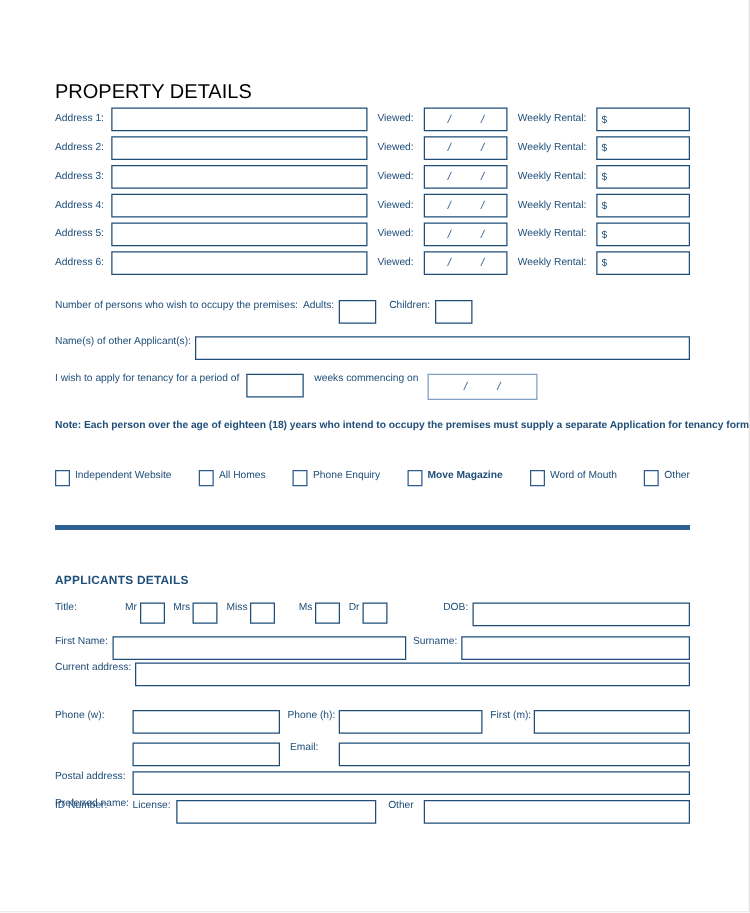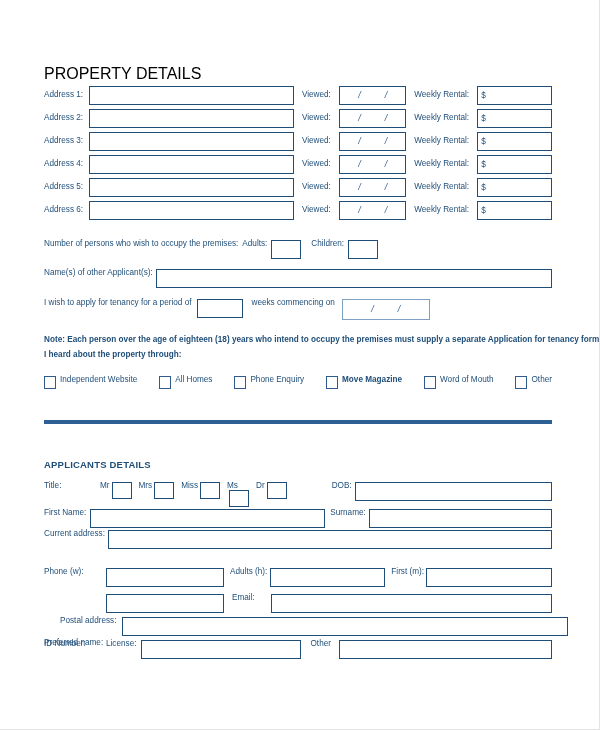--- a/index.html
+++ b/index.html
@@ -240,21 +240,20 @@
         <div class="inner"></div>
       </div>
       <span class="lbl" style="padding-left:8px;">weeks commencing on</span>
       <div class="box light" style="width:88px;margin-left:7px;height:21px;">
         <div class="slashes" style="line-height:19px;"><i>/</i><i>/</i></div>
       </div>
     </div>
 
     <div class="abs" style="top:334px;left:0;width:508px;">
       <div class="lbl-b">Note: Each person over the age of eighteen (18) years who intend to occupy the premises must supply a separate Application for tenancy form.</div>
-      <div class="lbl-b" style="margin-top:3px;">I heard about the property through:</div>
     </div>
 
     <div class="abs" style="top:376px;left:0;width:508px;">
       <div class="row" style="justify-content:space-between;">
         <div class="row">
           <span class="tickbox"></span>
           <span class="lbl" style="padding-left:4px;">Independent Website</span>
         </div>
         <div class="row">
           <span class="tickbox"></span>
@@ -290,21 +289,21 @@
         <div class="box" style="width:20px;height:17px;margin-left:2px;"></div>
       </div>
       <div class="row" style="margin-left:7px;">
         <span class="lbl">Mrs</span>
         <div class="box" style="width:20px;height:17px;margin-left:2px;"></div>
       </div>
       <div class="row" style="margin-left:7px;">
         <span class="lbl">Miss</span>
         <div class="box" style="width:20px;height:17px;margin-left:2px;"></div>
       </div>
-      <div class="row" style="margin-left:7px;flex-direction:column;">
+      <div class="row" style="margin-left:19px;">
         <span class="lbl">Ms</span>
         <div class="box" style="width:20px;height:17px;margin-left:2px;"></div>
       </div>
       <div class="row" style="margin-left:7px;">
         <span class="lbl">Dr</span>
         <div class="box" style="width:20px;height:17px;margin-left:2px;"></div>
       </div>
       <span class="lbl" style="margin-left:45px;">DOB:</span>
       <div class="box" style="flex:1;margin-left:3px;">
         <div class="inner"></div>
@@ -327,42 +326,42 @@
       <div class="box" style="flex:1;margin-left:3px;">
         <div class="inner"></div>
       </div>
     </div>
 
     <div class="abs row" style="top:568px;left:0;width:508px;">
       <span class="lbl" style="width:62px;">Phone (w):</span>
       <div class="box" style="width:118px;">
         <div class="inner"></div>
       </div>
-      <span class="lbl" style="padding-left:6px;">Adults (h):</span>
+      <span class="lbl" style="padding-left:6px;">Phone (h):</span>
       <div class="box" style="width:115px;margin-left:3px;">
         <div class="inner"></div>
       </div>
       <span class="lbl" style="padding-left:6px;">First (m):</span>
       <div class="box" style="flex:1;margin-left:2px;">
         <div class="inner"></div>
       </div>
     </div>
 
     <div class="abs row" style="top:594px;left:0;width:508px;">
       <span class="lbl" style="width:62px;margin-top:45px;">Preferred name:</span>
       <div class="box" style="width:118px;">
         <div class="inner"></div>
       </div>
       <span class="lbl" style="padding-left:8px;">Email:</span>
       <div class="box" style="flex:1;margin-left:16px;">
         <div class="inner"></div>
       </div>
     </div>
 
-    <div class="abs row" style="top:617px;left:16px;width:508px;">
+    <div class="abs row" style="top:617px;left:0;width:508px;">
       <span class="lbl" style="width:62px;">Postal address:</span>
       <div class="box" style="flex:1;">
         <div class="inner"></div>
       </div>
     </div>
 
     <div class="abs row" style="top:640px;left:0;width:508px;">
       <span class="lbl" style="width:62px;">ID Number:</span>
       <span class="lbl">License:</span>
       <div class="box" style="width:160px;margin-left:4px;">

